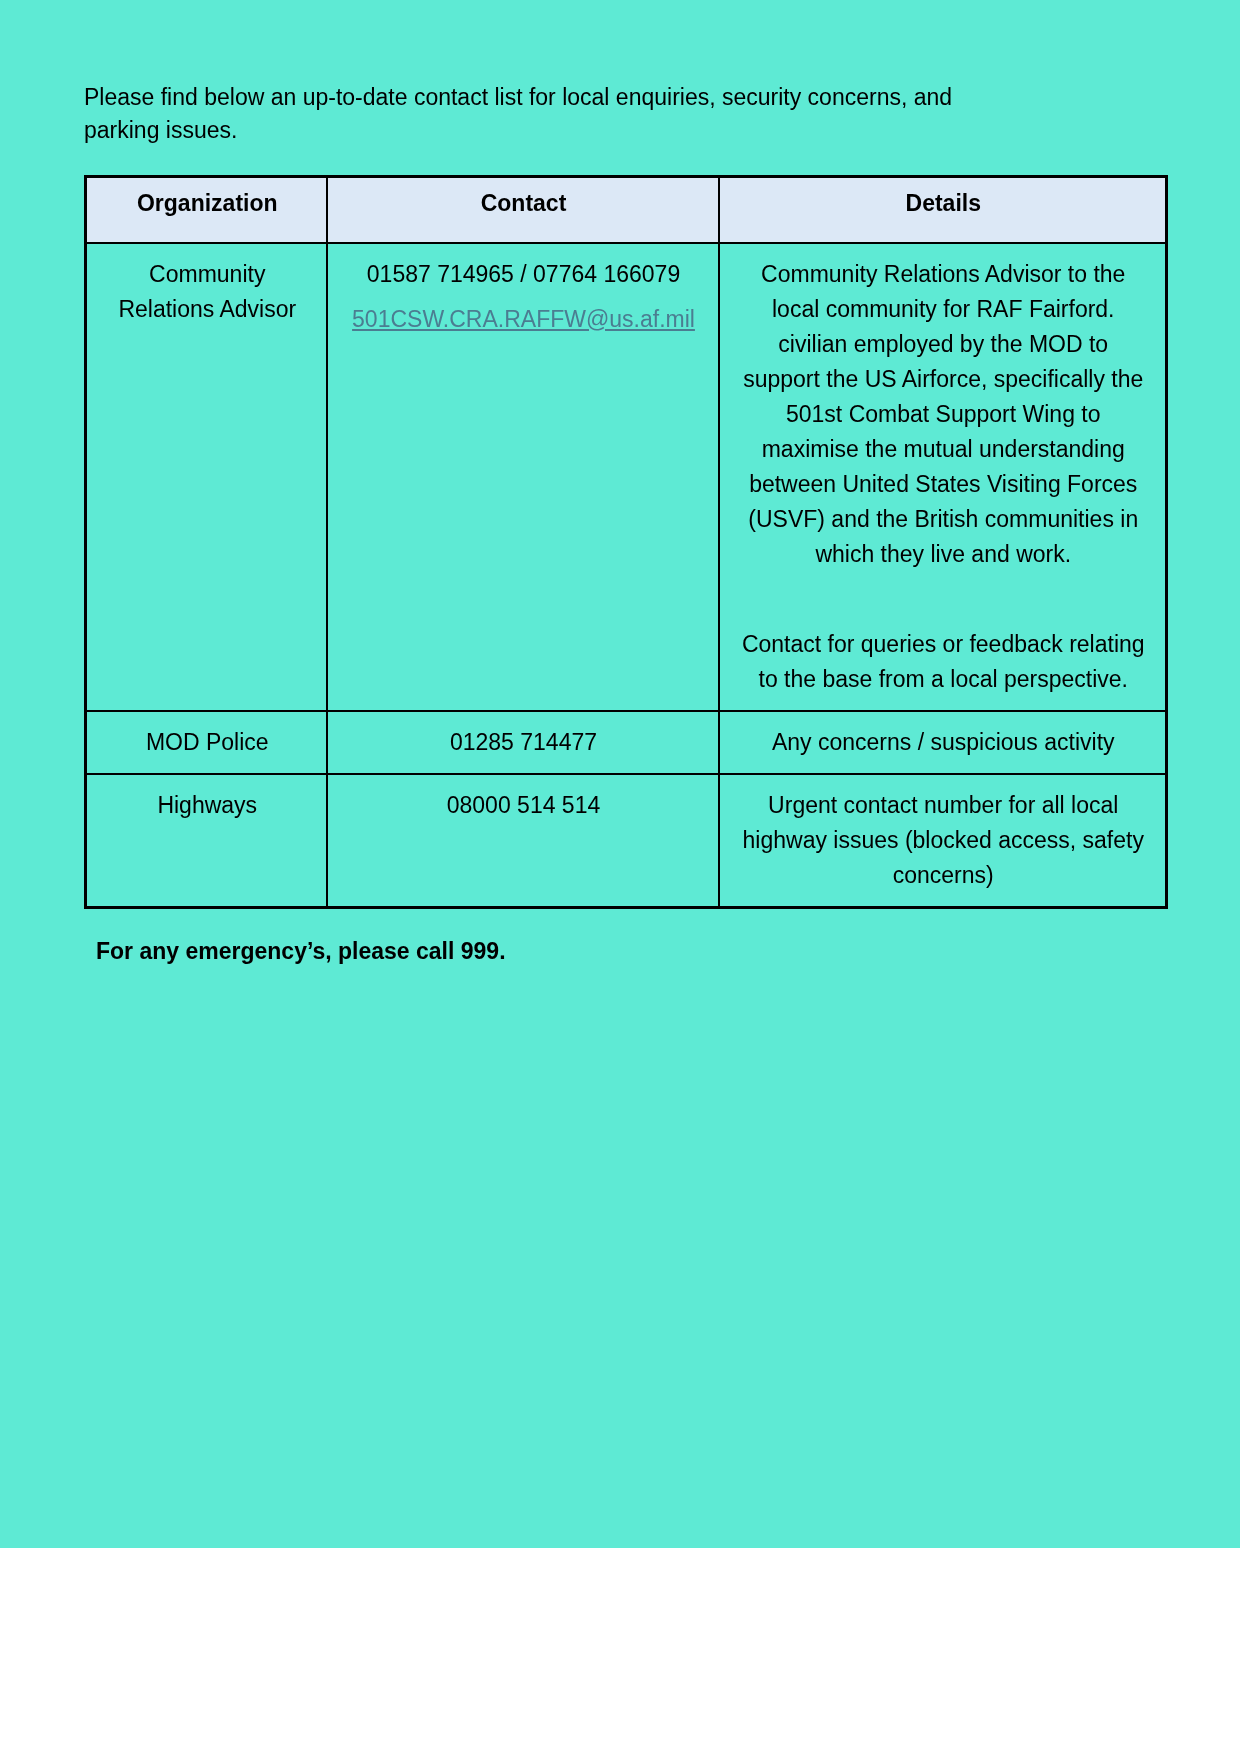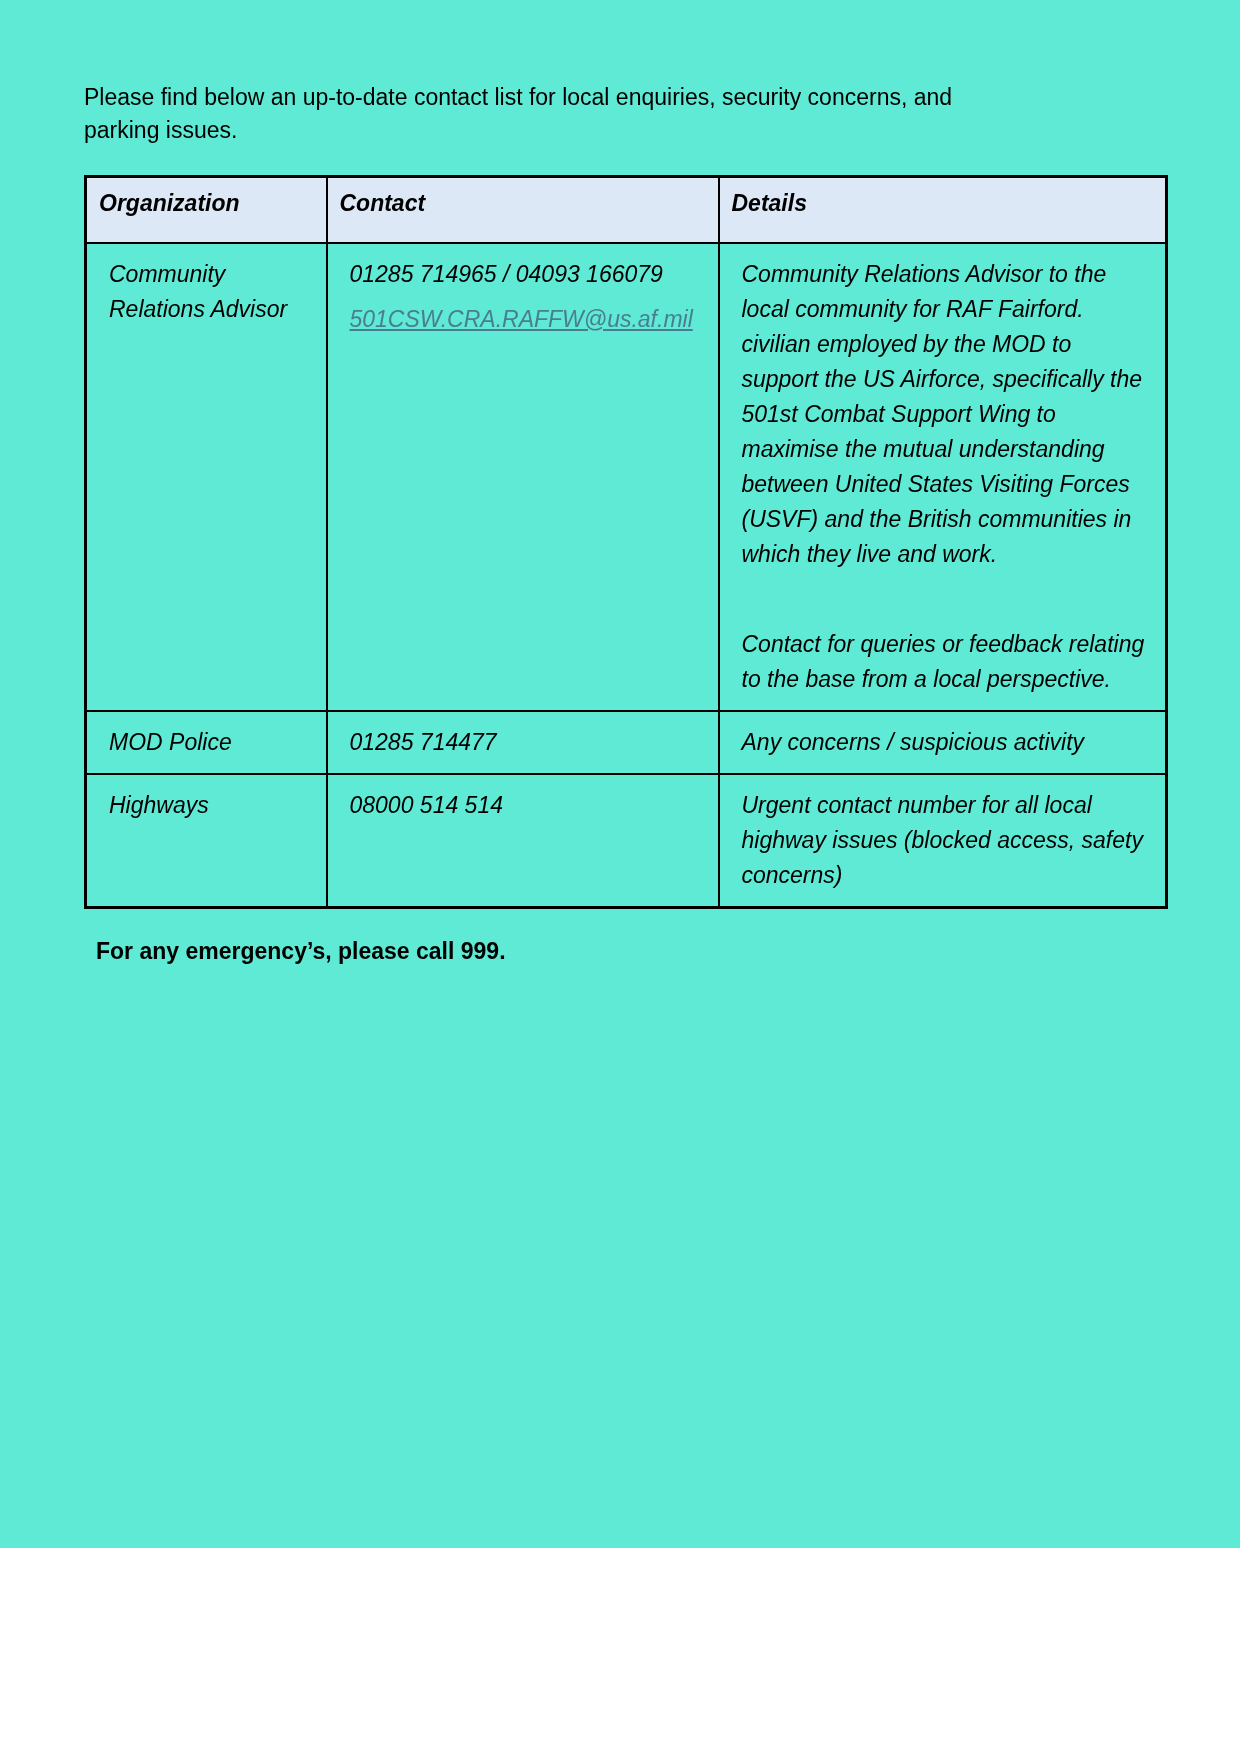--- a/index.html
+++ b/index.html
@@ -27,26 +27,25 @@
   table.contact-table {
     border-collapse: collapse;
     table-layout: fixed;
     width: 1081px;
     border: 3px solid #000000;
   }
   .contact-table th,
   .contact-table td {
     border: 2px solid #000000;
     vertical-align: top;
-    text-align: left;
+    text-align: center;
     padding: 3px 10px 3px 12px;
     font-size: 23px;
     line-height: 35px;
     overflow: hidden;
-    font-style: italic;
   }
   .contact-table thead th {
     background: var(--header-bg, #dce8f6);
     font-weight: bold;
     height: 66px;
     box-sizing: border-box;
     padding-top: 8px;
   }
   .col-org { width: 241px; }
   .col-contact { width: 392px; }
@@ -86,21 +85,21 @@
         <th>Contact</th>
         <th>Details</th>
       </tr>
     </thead>
     <tbody id="table-body">
         <tr>
           <td>
             <p class="para">Community Relations Advisor</p>
           </td>
           <td>
-            <p class="para">01285 714965 / 04093 166079</p>
+            <p class="para">01587 714965 / 07764 166079</p>
             <p class="para"><a class="email-link" href="#">501CSW.CRA.RAFFW@us.af.mil</a></p>
           </td>
           <td>
             <p class="para">Community Relations Advisor to the local community for RAF Fairford. civilian employed by the MOD to support the US Airforce, specifically the 501st Combat Support Wing to maximise the mutual understanding between United States Visiting Forces (USVF) and the British communities in which they live and work.</p>
             <p class="para">&nbsp;</p>
             <p class="para">Contact for queries or feedback relating to the base from a local perspective.</p>
           </td>
         </tr>
         <tr>
           <td>

